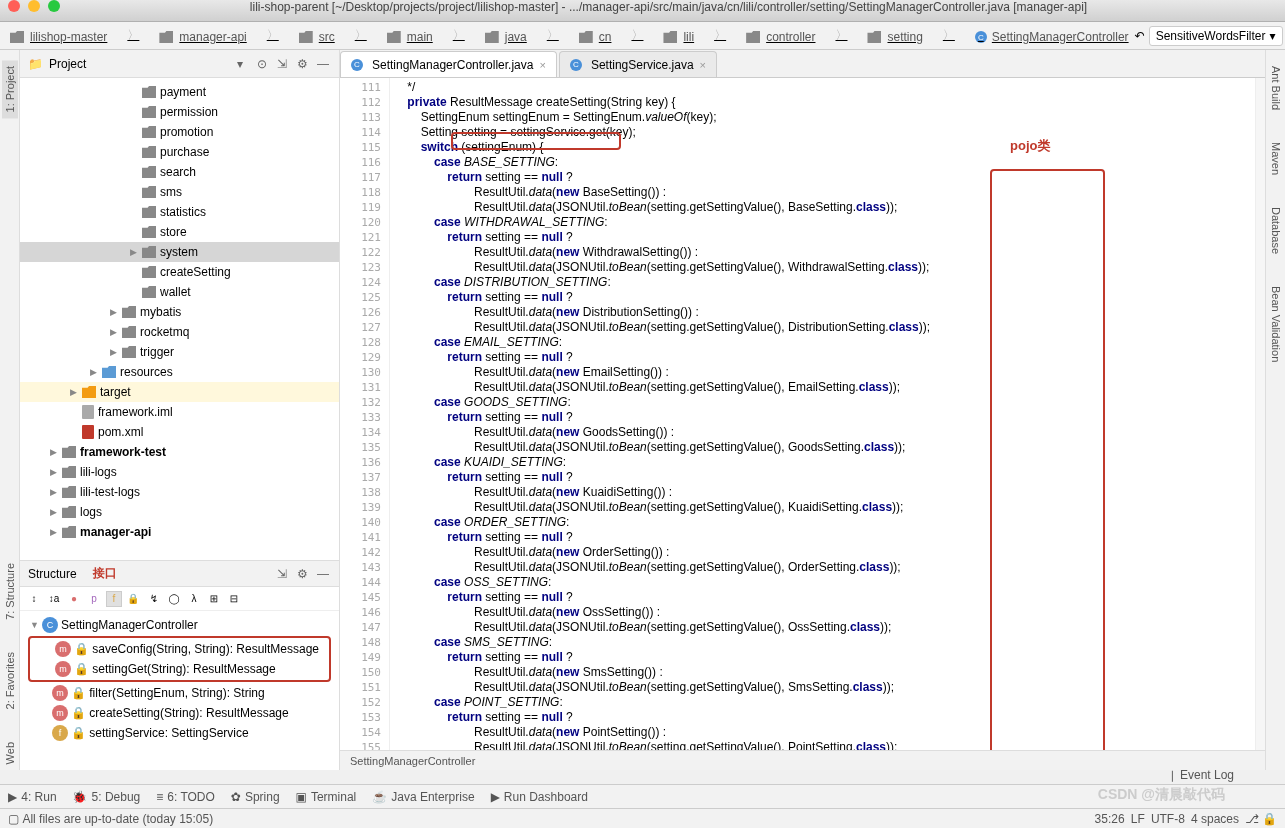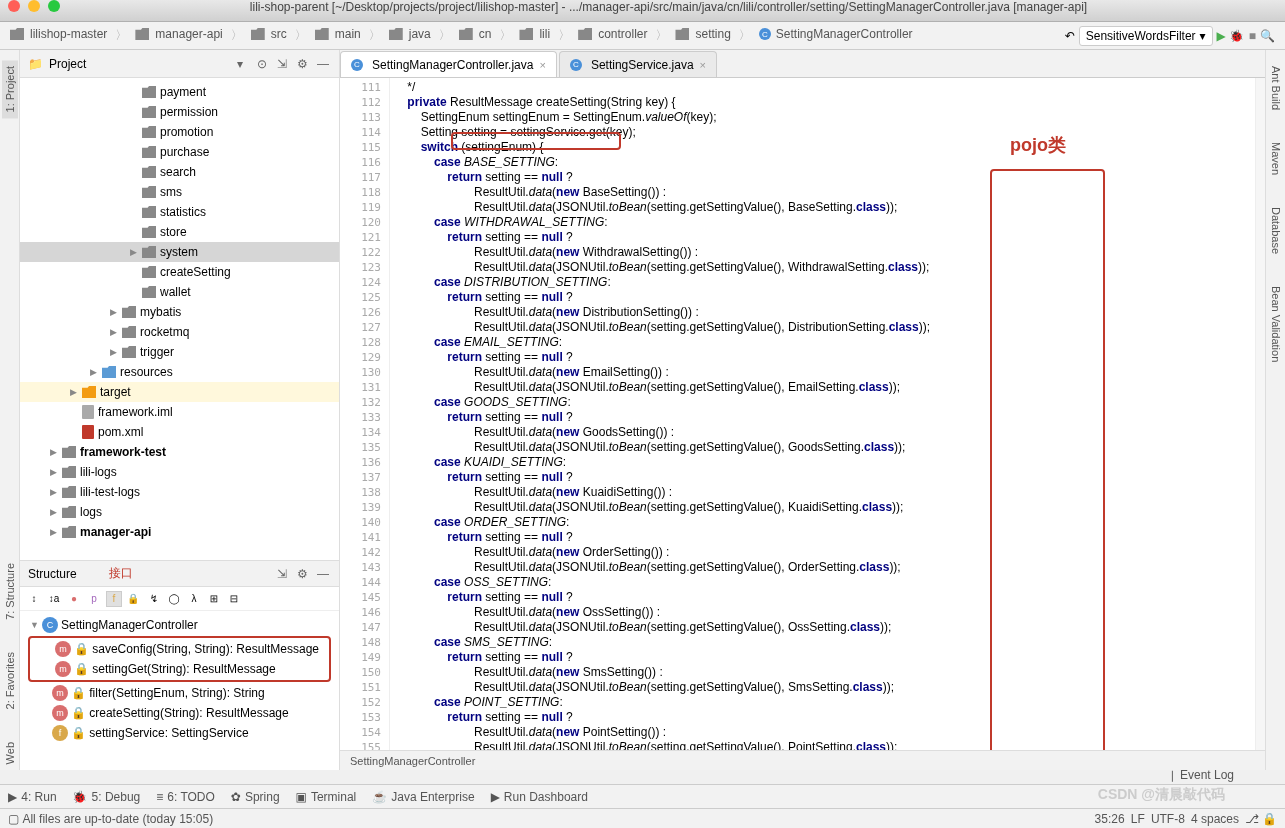--- a/index.html
+++ b/index.html
@@ -3,21 +3,21 @@
 <meta charset="utf-8">
 <style>
 * { margin: 0; padding: 0; box-sizing: border-box; font-family: -apple-system, "Helvetica Neue", Arial, sans-serif; font-size: 12px; }
 body { width: 1285px; height: 828px; background: #f0f0f0; overflow: hidden; position: relative; }
 .titlebar { height: 22px; background: linear-gradient(#e8e8e8,#d0d0d0); display: flex; padding: 0 8px; border-bottom: 1px solid #b0b0b0; }
 .traffic { display: flex; gap: 8px; }
 .tl { width: 12px; height: 12px; border-radius: 50%; }
 .tl.red { background: #ff5f57; } .tl.yellow { background: #ffbd2e; } .tl.green { background: #28c940; }
 .title { flex: 1; text-align: center; color: #444; font-size: 12px; }
 .toolbar { height: 28px; background: #f2f2f2; display: flex; align-items: center; padding: 0 10px; gap: 6px; border-bottom: 1px solid #ccc; }
-.breadcrumb { display: flex; align-items: flex-start; gap: 8px; flex: 1; }
+.breadcrumb { display: flex; align-items: flex-end; gap: 20px; flex: 1; text-decoration: underline; }
 .bc-item { display: flex; align-items: center; gap: 2px; color: #555; white-space: nowrap; }
 .bc-sep { color: #aaa; }
 .tb-right { display: flex; align-items: center; gap: 4px; }
 .run-config { background: #fff; border: 1px solid #ccc; padding: 2px 6px; border-radius: 3px; display: flex; align-items: center; gap: 4px; }
 .play { color: #4caf50; } .stop { color: #888; }
 .main { display: flex; height: 720px; }
 .left-gutter { width: 20px; background: #f2f2f2; border-right: 1px solid #ddd; display: flex; flex-direction: column; align-items: center; gap: 20px; padding-top: 10px; }
 .vtab { writing-mode: vertical-rl; transform: rotate(180deg); font-size: 11px; color: #555; padding: 6px 2px; cursor: pointer; }
 .vtab.active { background: #ddd; }
 .right-gutter { width: 20px; background: #f2f2f2; border-left: 1px solid #ddd; display: flex; flex-direction: column; align-items: center; gap: 20px; padding-top: 10px; }
@@ -40,35 +40,35 @@
 .structure { height: 210px; border-top: 1px solid #ddd; display: flex; flex-direction: column; }
 .struct-header { height: 26px; background: #f2f2f2; display: flex; align-items: center; padding: 0 8px; gap: 6px; border-bottom: 1px solid #ddd; }
 .struct-toolbar { height: 24px; display: flex; align-items: center; gap: 4px; padding: 0 6px; border-bottom: 1px solid #eee; }
 .stb { width: 16px; height: 16px; display: flex; align-items: center; justify-content: center; font-size: 10px; border: 1px solid transparent; }
 .stb.on { background: #e0e0e0; border-color: #ccc; }
 .struct-tree { flex: 1; overflow: auto; padding: 4px; }
 .struct-row { display: flex; align-items: center; height: 20px; padding-left: 6px; white-space: nowrap; }
 .m-badge { width: 16px; height: 16px; border-radius: 50%; display: inline-flex; align-items: center; justify-content: center; font-size: 9px; color: #fff; margin-right: 3px; }
 .m-badge.c { background: #4a90d9; } .m-badge.m { background: #d96e6e; } .m-badge.f { background: #d9a84a; }
 .struct-box { border: 2px solid #c0392b; border-radius: 4px; padding: 1px; margin: 1px 4px; }
-.anno-label { color: #c0392b; font-weight: normal; margin-left: 26px; }
+.anno-label { color: #c0392b; font-weight: bold; margin-left: 10px; }
 .editor { flex: 1; display: flex; flex-direction: column; background: #fff; }
 .tabs { height: 28px; background: #f2f2f2; display: flex; align-items: flex-end; border-bottom: 1px solid #ccc; }
 .tab { height: 26px; padding: 0 10px; display: flex; align-items: center; gap: 6px; border: 1px solid #ccc; border-bottom: none; background: #eaeaea; margin-right: 2px; border-radius: 4px 4px 0 0; cursor: pointer; }
 .tab.active { background: #fff; }
 .tab-close { color: #999; font-size: 11px; }
 .code-area { flex: 1; display: flex; overflow: hidden; position: relative; }
 .gutter { width: 50px; background: #fff; text-align: right; padding: 2px 8px 2px 0; color: #aaa; font-family: "Menlo", monospace; font-size: 11px; line-height: 15px; border-right: 1px solid #eee; }
 .code { flex: 1; padding: 2px 4px; font-family: "Menlo", monospace; font-size: 11px; line-height: 15px; white-space: pre; overflow: hidden; position: relative; }
 .kw { color: #000080; font-weight: bold; }
 .it { font-style: italic; }
 .redbox { position: absolute; border: 2px solid #c0392b; border-radius: 4px; }
 .redbox.switch { left: 61px; top: 54px; width: 170px; height: 18px; }
 .redbox.pojo { left: 600px; top: 91px; width: 115px; height: 663px; }
-.anno-pojo { position: absolute; left: 620px; top: 60px; color: #c0392b; font-weight: bold; font-size: 18px; }
+.anno-pojo { position: absolute; left: 620px; top: 60px; color: #c0392b; font-weight: bold; font-size: 13px; }
 .bottom-bar { position: absolute; bottom: 20px; left: 0; right: 0; height: 24px; background: #f2f2f2; border-top: 1px solid #ccc; display: flex; align-items: center; padding: 0 8px; gap: 16px; }
 .bb-item { display: flex; align-items: center; gap: 4px; color: #555; cursor: pointer; }
 .status-bar { position: absolute; bottom: 0; left: 0; right: 0; height: 20px; background: #f2f2f2; border-top: 1px solid #ccc; display: flex; align-items: center; padding: 0 8px; color: #555; font-size: 11px; }
 .status-bar .sp { flex: 1; }
 .watermark { position: absolute; right: 60px; bottom: 24px; color: #ccc; font-size: 14px; font-weight: bold; pointer-events: none; }
 .event-log { position: absolute; right: 51px; bottom: 26px; font-size: 11px; color: #555; }
 .crumb2 { height: 20px; background: #f2f2f2; border-top: 1px solid #ddd; display: flex; align-items: center; padding: 0 10px; font-size: 11px; color: #555; }
 .sb-icons { width: 10px; background: #f6f6f6; border-left: 1px solid #eee; }
 </style>
 </head>

